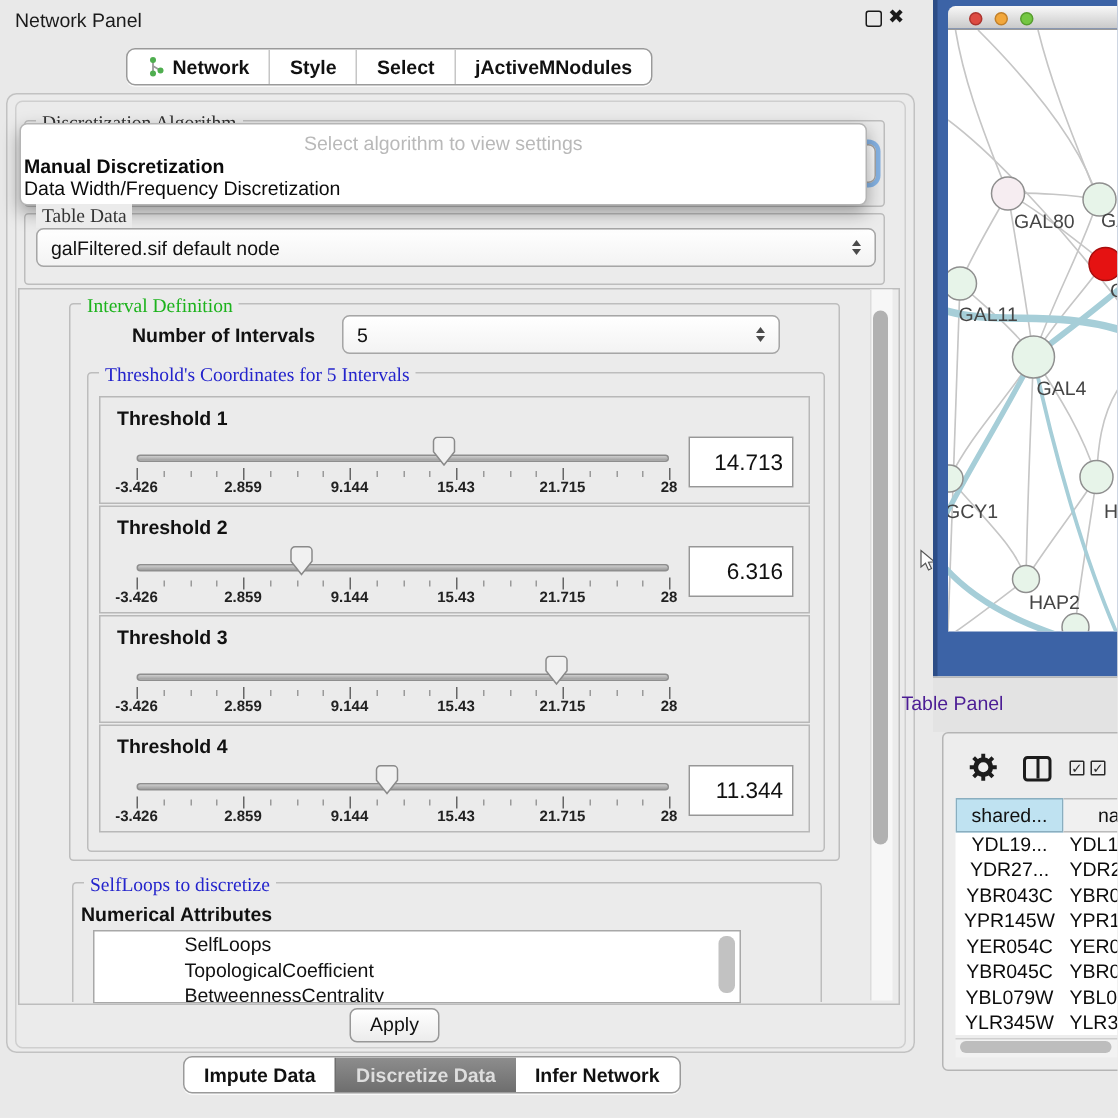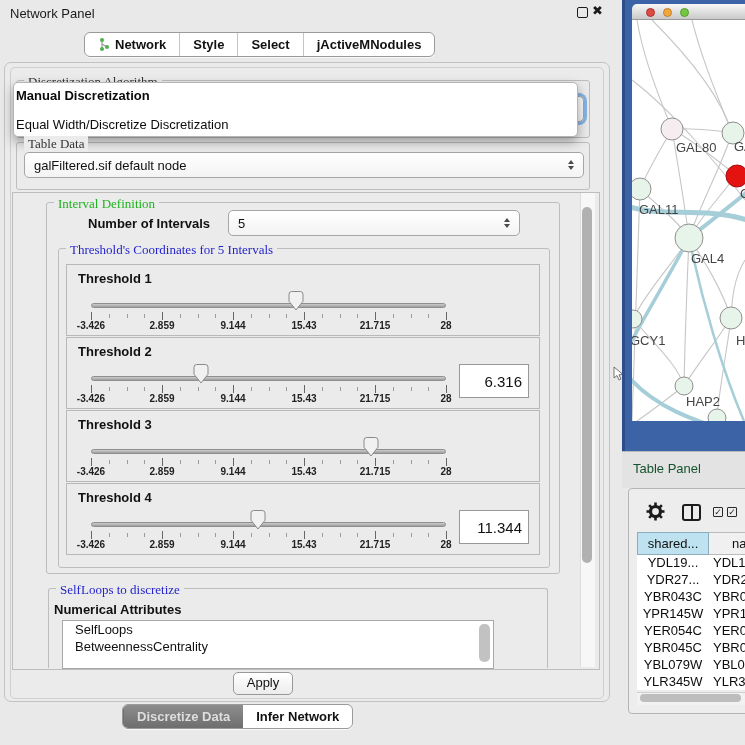--- a/index.html
+++ b/index.html
@@ -62,38 +62,38 @@
   .tick.major{top:0;height:8px;background:#666;}
   .tick-labels{position:absolute;left:24px;top:55px;width:355px;height:12px;font-size:10px;font-weight:bold;color:#222;}
   .tick-labels span{position:absolute;transform:translateX(-50%);white-space:nowrap;}
   .thumb{position:absolute;top:26px;width:16px;height:20px;}
   .val-box{position:absolute;left:392px;top:26px;width:70px;height:34px;background:#fff;
            border:1px solid #979797;font-size:15px;color:#111;text-align:right;
            line-height:34px;padding-right:6px;box-sizing:border-box;}
   
   .attr-list{left:62px;top:620px;width:430px;height:47px;background:#fff;border:1px solid #a8a8a8;
              overflow:hidden;font-size:13px;color:#111;}
-  .attr-item{padding:1px 0 1px 12px;line-height:15px;}
+  .attr-item{padding:1px 0 1px 12px;line-height:15px;margin-left:48px;}
   .list-scroll{position:absolute;right:3px;top:3px;width:11px;height:38px;background:#c2c2c2;border-radius:5px;}
   
   .apply-btn{left:233px;top:672px;width:58px;height:21px;background:linear-gradient(#ffffff,#ececec);
              border:1px solid #989898;border-radius:5px;font-size:13px;color:#111;
              text-align:center;line-height:20px;}
   
   .desktop{left:622px;top:0;width:123px;height:451px;background:#3c63a6;border-left:3px solid #2c4d87;box-sizing:border-box;}
   .if-titlebar{left:632px;top:4px;width:113px;height:15px;border-radius:5px 0 0 0;
                background:linear-gradient(#f8f8f8,#c9c9c9);border-bottom:1px solid #9a9a9a;}
   .tl{position:absolute;top:4px;width:9px;height:9px;border-radius:50%;box-sizing:border-box;}
   .tl.red{left:14px;background:#dd4b42;border:1px solid #ad352f;}
   .tl.orange{left:31px;background:#f2a73b;border:1px solid #c2802a;}
   .tl.green{left:48px;background:#74c743;border:1px solid #579d2f;}
   .canvas{left:632px;top:20px;width:113px;height:401px;background:#fff;overflow:hidden;}
   .node-label{font-size:13px;fill:#454545;font-family:"Liberation Sans",sans-serif;}
   .tp-bar{left:622px;top:451px;width:123px;height:36px;background:#e3e3e3;border-top:1px solid #b9b9b9;}
-  .tp-title{left:633px;top:461px;font-size:13px;color:#14532d;}
+  .tp-title{left:601px;top:461px;font-size:13px;color:#4c1d95;}
   .tp-outer{left:628px;top:488px;width:130px;height:224px;background:#ededed;border:1px solid #b5b5b5;border-radius:4px;}
   .icon-split{left:682px;top:504px;width:15px;height:13px;border:2px solid #1c1c1c;border-radius:3px;}
   .icon-split .div{position:absolute;left:50%;top:0;width:2px;height:100%;background:#1c1c1c;transform:translateX(-1px);}
   .chk{position:absolute;top:507px;width:8px;height:8px;border:1.3px solid #2a2a2a;border-radius:1px;
        font-size:9px;line-height:8px;color:#2a2a2a;text-align:center;font-weight:bold;}
   .tp-table{left:637px;top:532px;width:108px;height:158px;background:#fff;overflow:hidden;}
   .tp-head{position:absolute;left:0;top:0;height:23px;display:flex;width:200px;}
   .tp-head .h1{width:72px;background:#bfe2f1;border:1px solid #8aaebf;font-size:13px;color:#111;
                text-align:center;line-height:21px;box-sizing:border-box;}
   .tp-head .h2{width:120px;background:#f0f0f0;border:1px solid #bbb;border-left:none;font-size:13px;color:#111;
@@ -205,20 +205,21 @@
       <span style="left: 0px;">-3.426</span>
       <span style="left: 71px;">2.859</span>
       <span style="left: 142px;">9.144</span>
       <span style="left: 213px;">15.43</span>
       <span style="left: 284px;">21.715</span>
       <span style="left: 355px;">28</span>
     </div>
   <svg class="thumb" width="16" height="20" viewBox="0 0 16 20" style="left: 220.905px;">
     <path d="M1,3.2 A2.7,2.7 0 0 1 3.7,0.5 H12.3 A2.7,2.7 0 0 1 15,3.2 V10.2 L8,19 L1,10.2 Z" fill="#f1f1f1" stroke="#8a8a8a"></path>
   </svg>
+  <div class="val-box">14.713</div>
 </div>
 <div class="threshold-row" style="top:337px;">
   <div class="thr-label">Threshold 2</div>
   <div class="track"></div>
   <div class="ticks">
       <div class="tick major" style="left: 0px;"></div>
       <div class="tick" style="left: 17.75px;"></div>
       <div class="tick" style="left: 35.5px;"></div>
       <div class="tick" style="left: 53.25px;"></div>
       <div class="tick major" style="left: 71px;"></div>
@@ -329,37 +330,42 @@
   </svg>
   <div class="val-box">11.344</div>
 </div>
 
 <div class="abs group" style="left:48px;top:588px;width:498px;height:79px;border-bottom:none;border-radius:3px 3px 0 0;"></div>
 <div class="group-label lab-blue" style="left:56px;top:582px;">SelfLoops to discretize</div>
 <div class="abs" style="left:54px;top:602px;font-size:13px;font-weight:bold;color:#111;">Numerical Attributes</div>
 <div class="abs attr-list" id="attr-list">
   <div class="list-scroll"></div>
 <div class="attr-item">SelfLoops</div>
+    <div class="attr-item">TopologicalCoefficient</div>
     <div class="attr-item">BetweennessCentrality</div>
   </div>
 
 <div class="abs apply-btn">Apply</div>
 
 <div class="abs seg bottom-tabs">
+  <div class="tab">
+      <span>Impute Data</span>
+    </div>
   <div class="tab sel">
       <span>Discretize Data</span>
     </div>
   <div class="tab">
       <span>Infer Network</span>
     </div>
 </div>
 
 <div class="abs popup">
+  <div class="ph">Select algorithm to view settings</div>
   <div class="opt bold">Manual Discretization</div>
-  <div class="opt">Equal Width/Discretize Discretization</div>
+  <div class="opt">Data Width/Frequency Discretization</div>
 </div>
 
 <svg class="abs" style="left:613px;top:366px;" width="11" height="15" viewBox="0 0 11 15">
   <path d="M1,1 L1,12 L4,9.5 L6,14 L8,13 L6,8.8 L10,8.5 Z" fill="#fdfdfd" stroke="#555" stroke-width="0.8"></path>
 </svg>
 
 <div class="abs desktop"></div>
 <div class="abs if-titlebar">
   <div class="tl red"></div>
   <div class="tl orange"></div>

